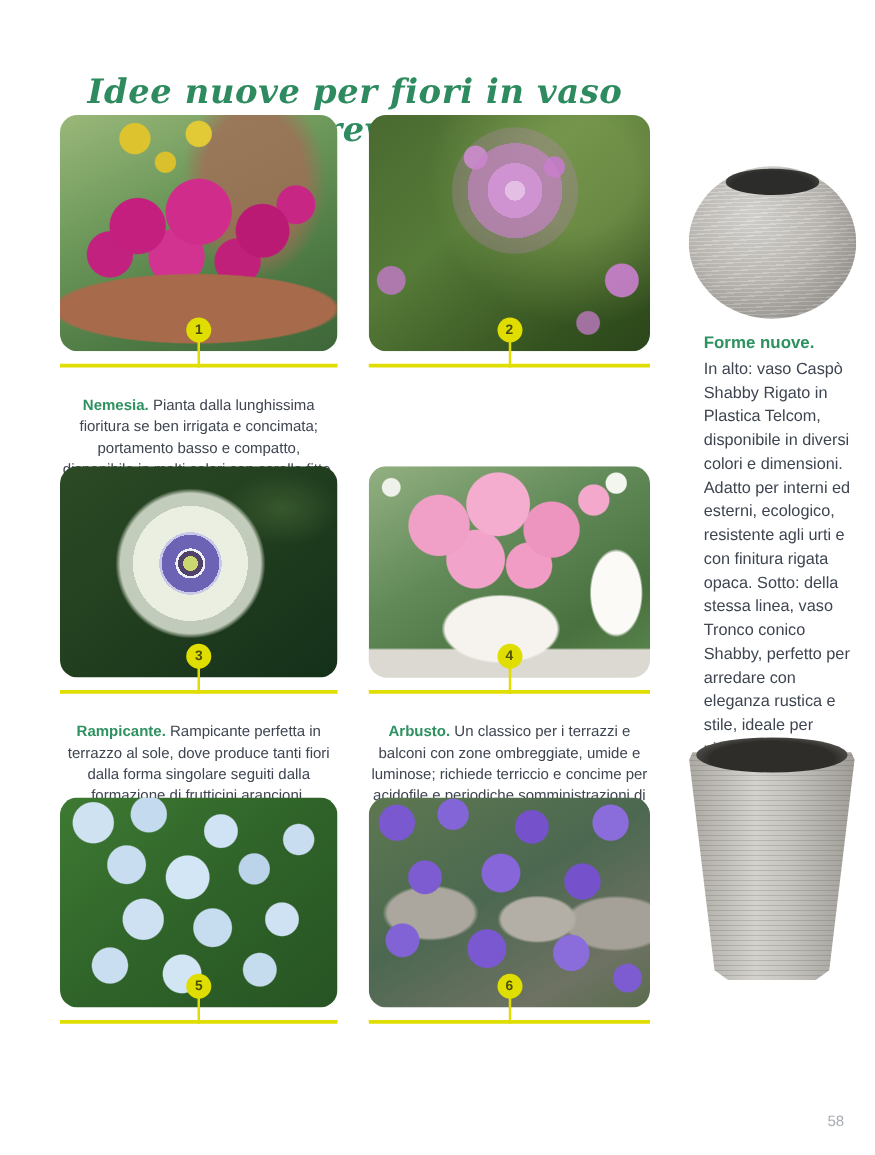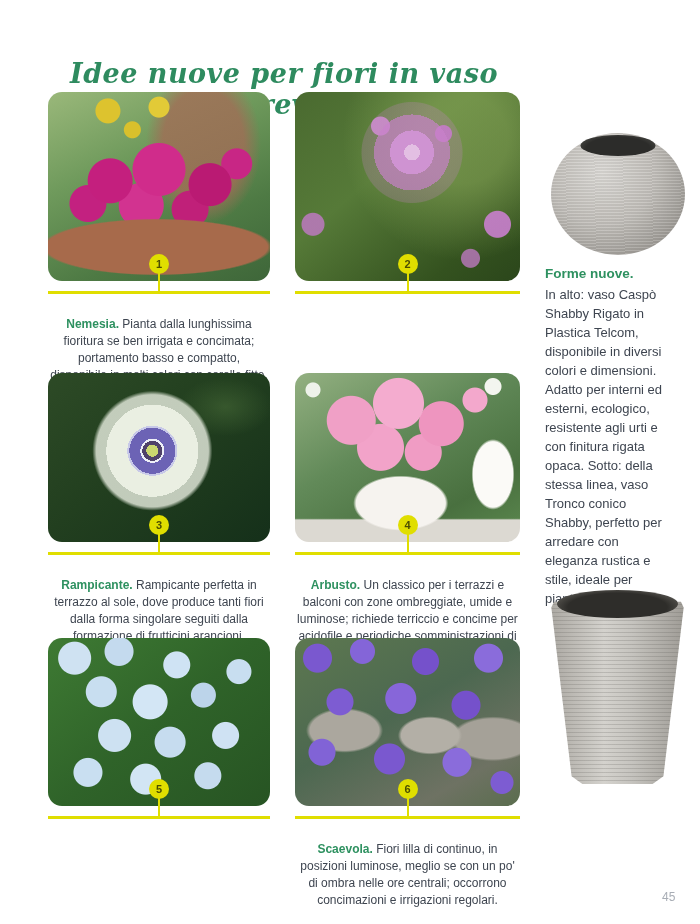--- a/index.html
+++ b/index.html
@@ -125,21 +125,21 @@
     position:relative;width:134px;height:122px;margin:8px auto 0;border-radius:50%;
     background:
       repeating-linear-gradient(178deg, rgba(255,255,255,.13) 0 1px, rgba(0,0,0,.05) 1px 3px),
       radial-gradient(circle at 38% 32%, #dbd9d5, #c2bfba 45%, #a19e99 75%, #8b8883);
   }
   .sphere-pot .pot-opening{
     position:absolute;left:50%;top:2%;transform:translateX(-50%);
     width:56%;height:17%;border-radius:50%;
     background:radial-gradient(ellipse at 50% 65%, #2c2c2a 0 60%, #4a4a46 85%, #6e6d68 100%);
   }
-  .sidebar-text{position:absolute;left:545px;top:266px;width:122px;}
+  .sidebar-text{position:absolute;left:563px;top:266px;width:122px;}
   .sidebar-heading{margin:0;font-size:13.5px;font-weight:700;color:var(--name-green);}
   .sidebar-body{margin:4px 0 0 0;font-size:13px;line-height:19px;color:var(--body-text);}
   .sidebar-vase-2{position:absolute;left:545px;top:588px;width:145px;height:200px;}
   .cone-pot{
     position:absolute;left:5px;right:5px;top:0;bottom:4px;
     clip-path:polygon(3% 7%, 97% 7%, 99% 10%, 84% 96%, 76% 100%, 24% 100%, 16% 96%, 1% 10%);
     background:
       repeating-linear-gradient(180deg, rgba(90,88,84,.22) 0 1px, rgba(0,0,0,0) 1px 4px),
       linear-gradient(90deg, #aba8a2, #d4d2cd 40%, #c6c4bf 60%, #9f9c96);
   }
@@ -198,34 +198,33 @@
     </div>
     <div class="rule"></div>
   </div>
 
   <div class="item col-m row-3">
     <div class="photo ph-scaevola">
       <div class="num-line"></div>
       <div class="num-badge">6</div>
     </div>
     <div class="rule"></div>
-    <p class="caption"><span class="plant-name">Scaevola.</span> <span>Fiori lilla di continuo, in posizioni luminose, meglio se con un po' di ombra nelle ore centrali; occorrono concimazioni e irrigazioni regolari.</span></p>
   </div>
 
   <div class="sidebar-vase-1">
     <div class="sphere-pot">
       <div class="pot-opening"></div>
     </div>
   </div>
 
   <div class="sidebar-text">
     <p class="sidebar-heading">Forme nuove.</p>
     <p class="sidebar-body">In alto: vaso Caspò Shabby Rigato in Plastica Telcom, disponibile in diversi colori e dimensioni. Adatto per interni ed esterni, ecologico, resistente agli urti e con finitura rigata opaca. Sotto: della stessa linea, vaso Tronco conico Shabby, perfetto per arredare con eleganza rustica e stile, ideale per piante e fiori.</p>
   </div>
 
   <div class="sidebar-vase-2">
     <div class="cone-pot"></div>
     <div class="cone-pot-opening"></div>
   </div>
 
-  <div class="page-number">45</div>
+  <div class="page-number">58</div>
 
 </div>
 
 </body></html>

